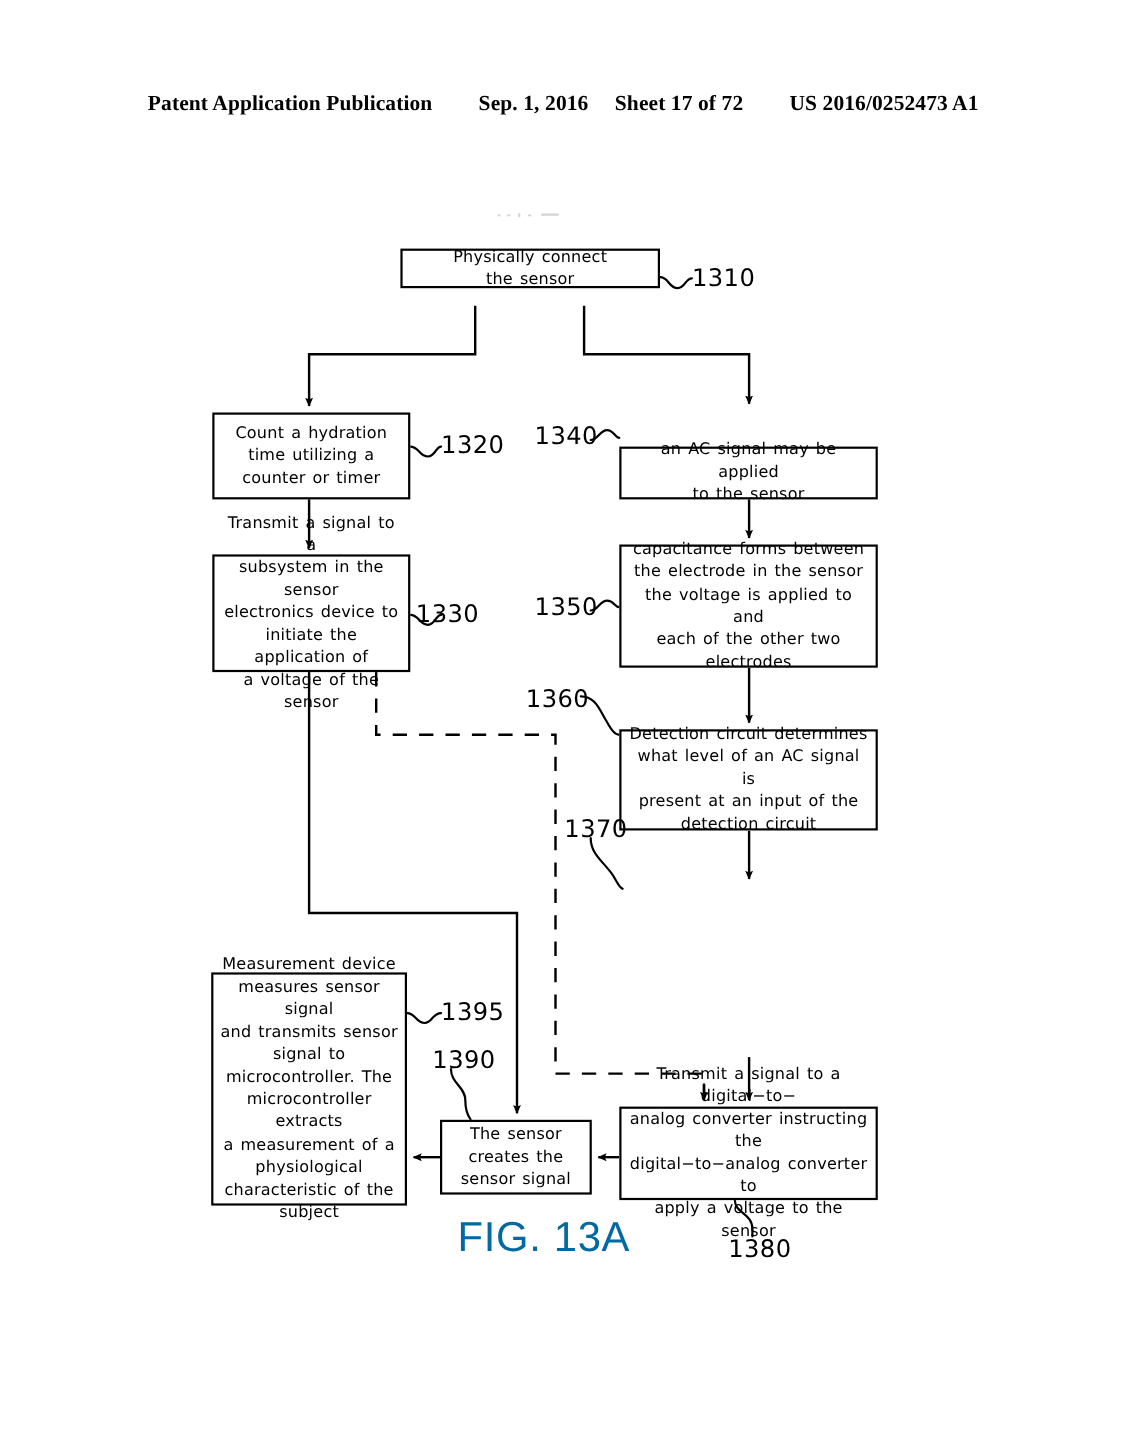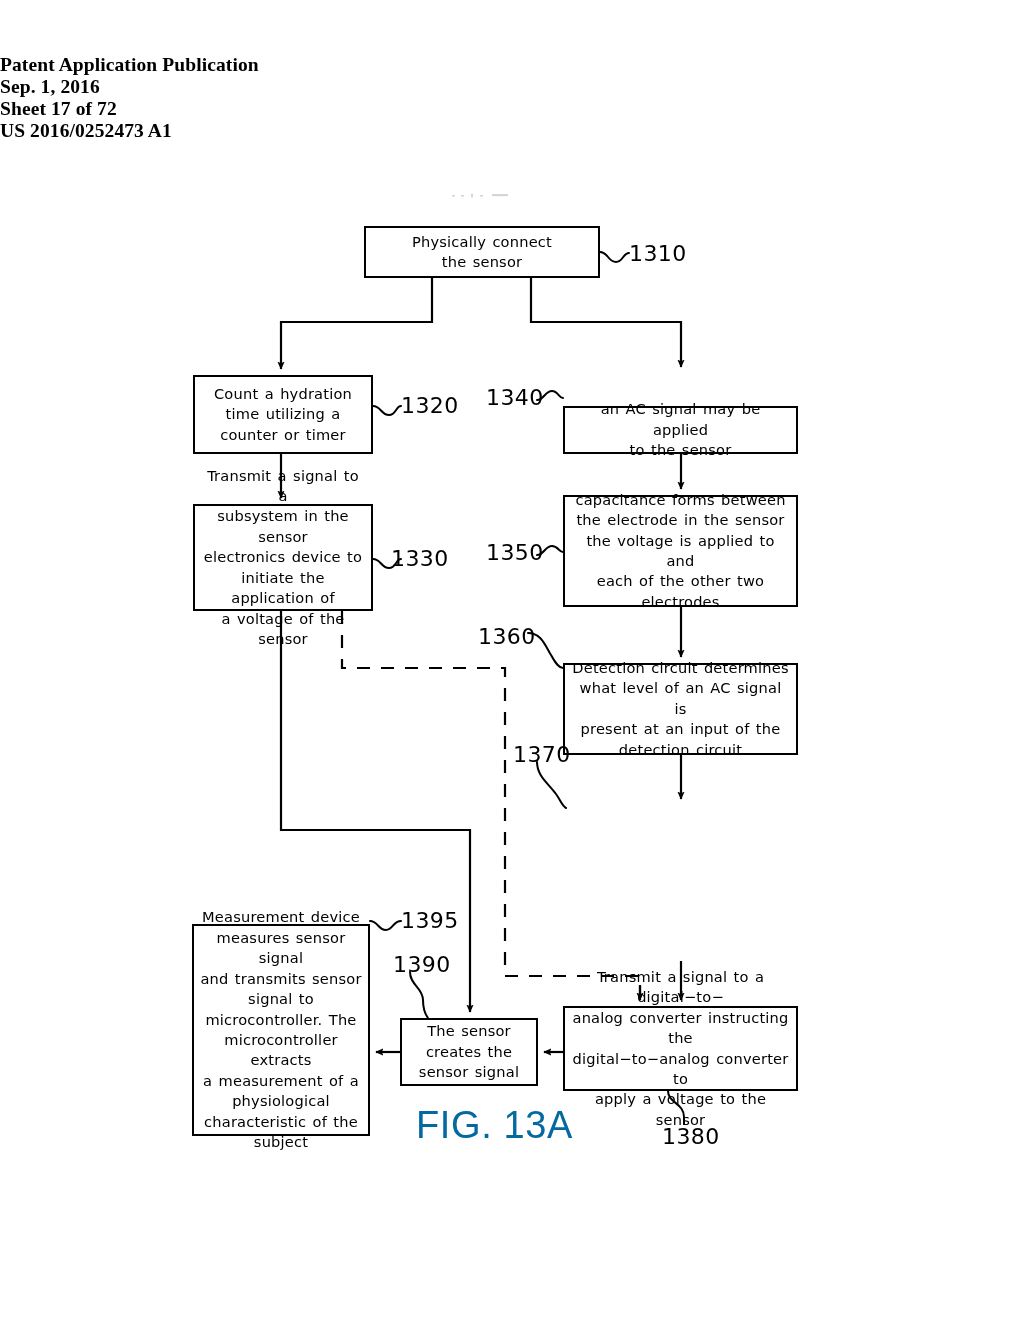--- a/index.html
+++ b/index.html
@@ -18,21 +18,20 @@
   }
 
   
   #page-header {
     position: absolute;
     top: 84px;
     left: 0;
     width: 1024px;
     height: 28px;
     display: flex;
-    flex-direction: column;
     align-items: baseline;
     justify-content: center;
     font-family: "Liberation Serif", serif;
     font-weight: bold;
     font-size: 19.5px;
     letter-spacing: 0.1px;
     white-space: nowrap;
   }
   #page-header .h-pub   { margin-right: 42px; }
   #page-header .h-date  { margin-right: 24px; }
@@ -69,43 +68,43 @@
     font-family: "DejaVu Sans", sans-serif;
     font-size: 14.6px;
     line-height: 1.40;
     letter-spacing: 0.2px;
     word-spacing: 1.5px;
     padding: 3px 6px;
     white-space: pre-line;
   }
 
   
-  #box-1310 { left: 364px; top: 226px; width: 236px; height: 52px; }
+  #box-1310 { left: 364px; top: 226px; width: 236px; height: 36px; }
   #box-1320 { left: 193px; top: 375px; width: 180px; height: 79px; }
   #box-1330 { left: 193px; top: 504px; width: 180px; height: 107px; }
   #box-1340 { left: 563px; top: 373px; width: 235px; height: 48px; margin-top: 33px; }
   #box-1350 { left: 563px; top: 495px; width: 235px; height: 112px; }
   #box-1360 { left: 563px; top: 663px; width: 235px; height: 92px; }
   #box-1370 { left: 563px; top: 805px; width: 235px; height: 156px; }
   #box-1380 { left: 563px; top: 1006px; width: 235px; height: 85px; }
   #box-1390 { left: 400px; top: 1018px; width: 138px; height: 68px; }
-  #box-1395 { left: 192px; top: 884px; width: 178px; height: 212px; margin-top: 40px; }
+  #box-1395 { left: 192px; top: 884px; width: 178px; height: 212px; }
 
   
   .ref-label {
     position: absolute;
     font-family: "DejaVu Sans", sans-serif;
     font-size: 22px;
     letter-spacing: 0.4px;
     color: #000000;
     white-space: nowrap;
   }
   #ref-1310 { left: 629px; top: 241px; }
   #ref-1320 { left: 401px; top: 393px; }
-  #ref-1330 { left: 391px; top: 546px; text-align: center; }
+  #ref-1330 { left: 378px; top: 546px; text-align: center; }
   #ref-1340 { left: 486px; top: 385px; }
   #ref-1350 { left: 486px; top: 540px; }
   #ref-1360 { left: 478px; top: 624px; }
   #ref-1370 { left: 513px; top: 742px; }
   #ref-1380 { left: 662px; top: 1124px; }
   #ref-1390 { left: 393px; top: 952px; }
   #ref-1395 { left: 401px; top: 908px; }
 
   
   #fig-caption {

